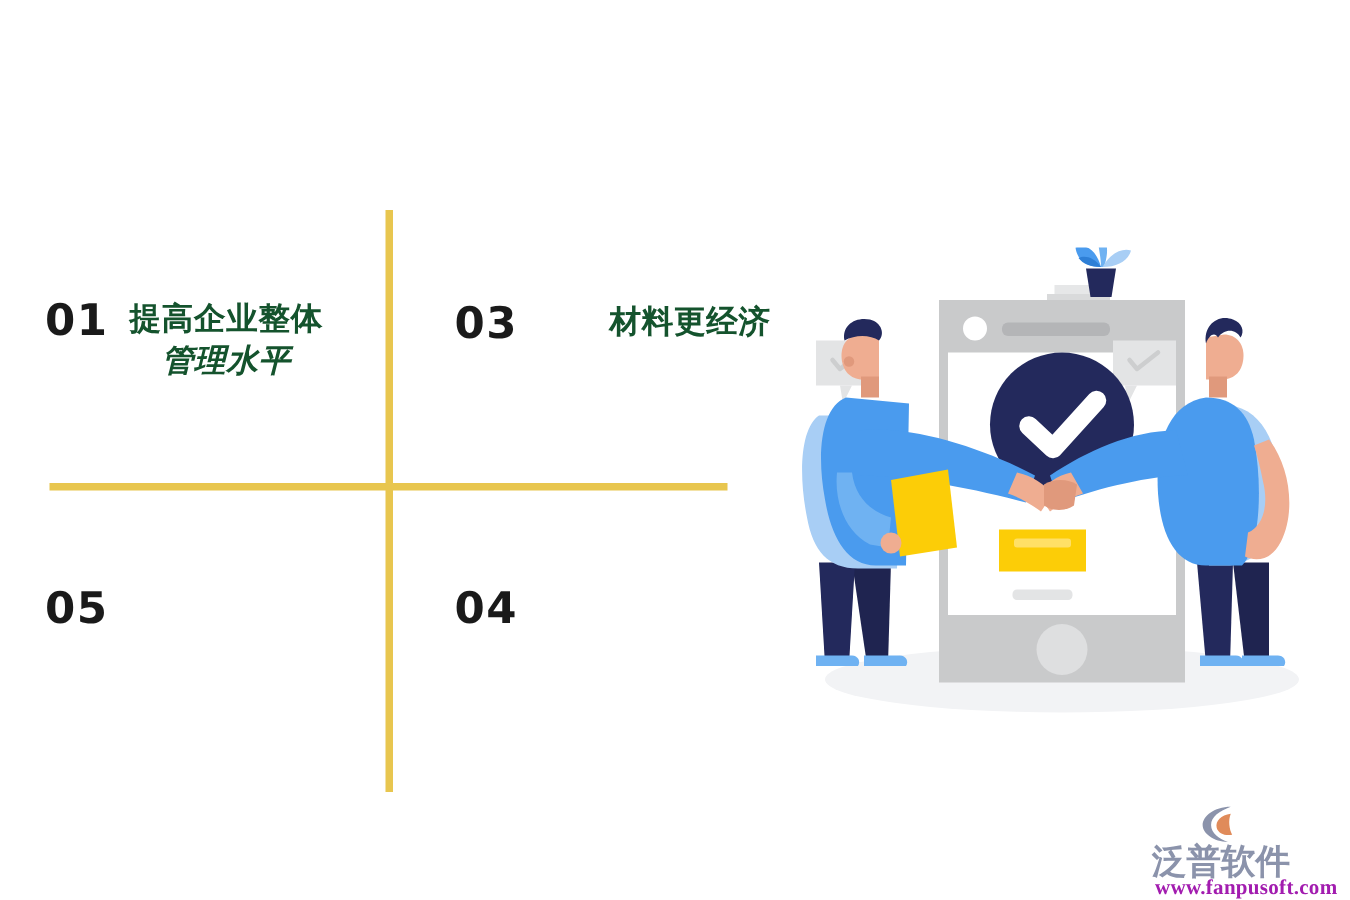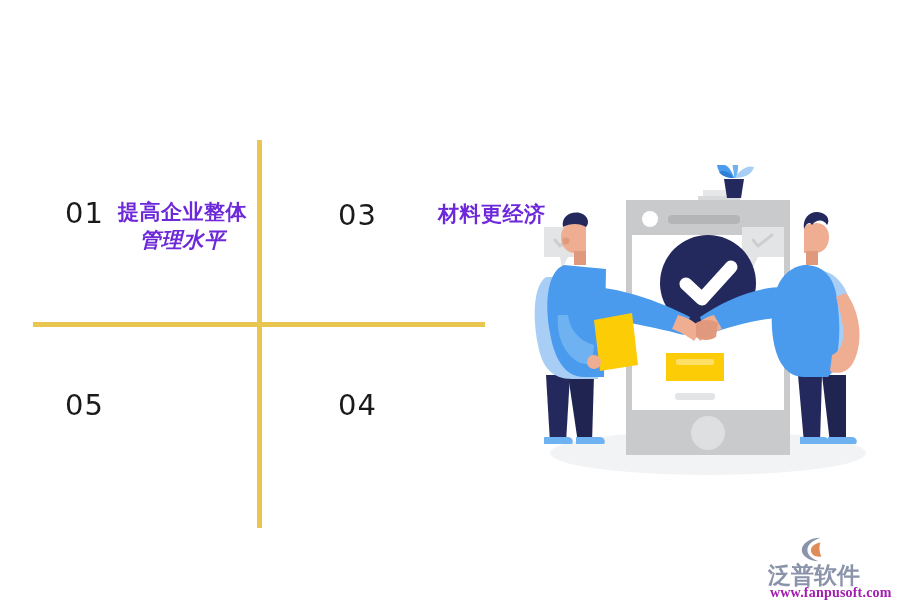--- a/index.html
+++ b/index.html
@@ -42,32 +42,31 @@
 
   
   .quad {
     position: absolute;
     display: flex;
     align-items: flex-start;
   }
   .quad-num {
     font-family: "DejaVu Sans", "Liberation Sans", sans-serif;
     font-size: 29px;
-    font-weight: 400;
+    font-weight: 700;
     color: #1a1a1a;
     letter-spacing: 1px;
     line-height: 1.1;
     flex: 0 0 auto;
-    margin-left: 35px;
   }
   .quad-text {
     font-family: "DejaVu Sans", "Liberation Sans", sans-serif;
     font-size: 21px;
     font-weight: 700;
-    color: #6d28d9;
+    color: #14532d;
     line-height: 1.35;
     letter-spacing: 0.5px;
   }
   .quad-text .line2 {
     display: block;
     text-align: center;
     font-style: italic;
   }
 
   #quad-01 { left: 30px;  top: 198px; }

